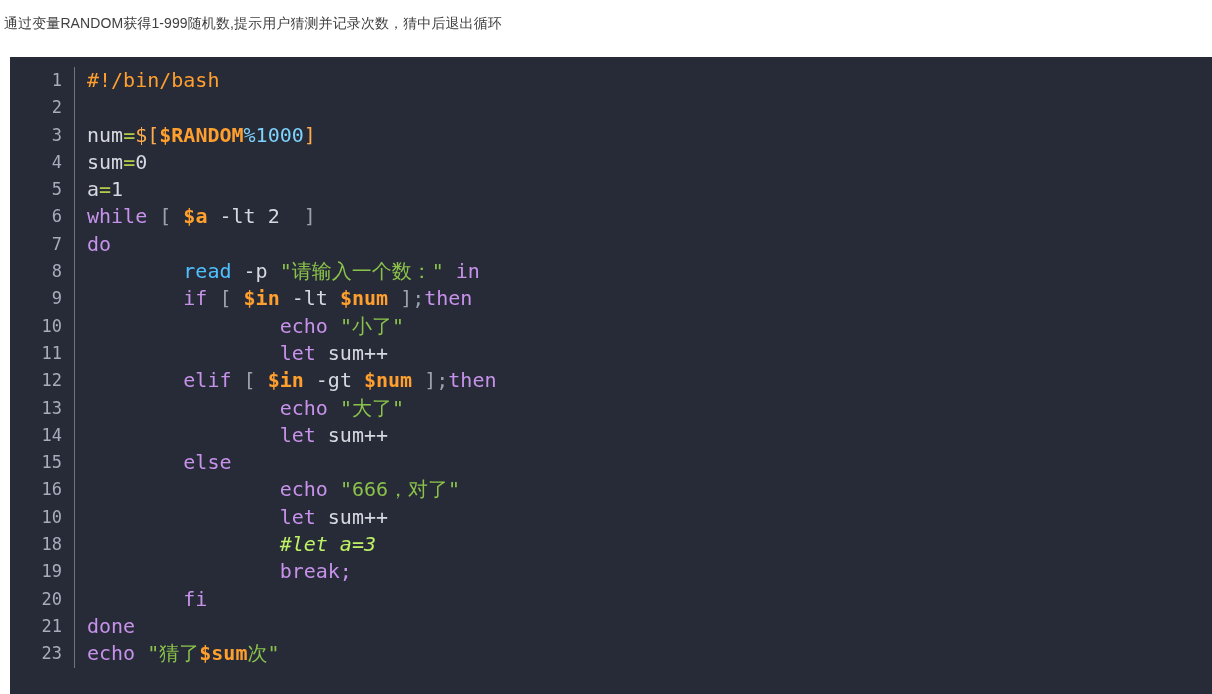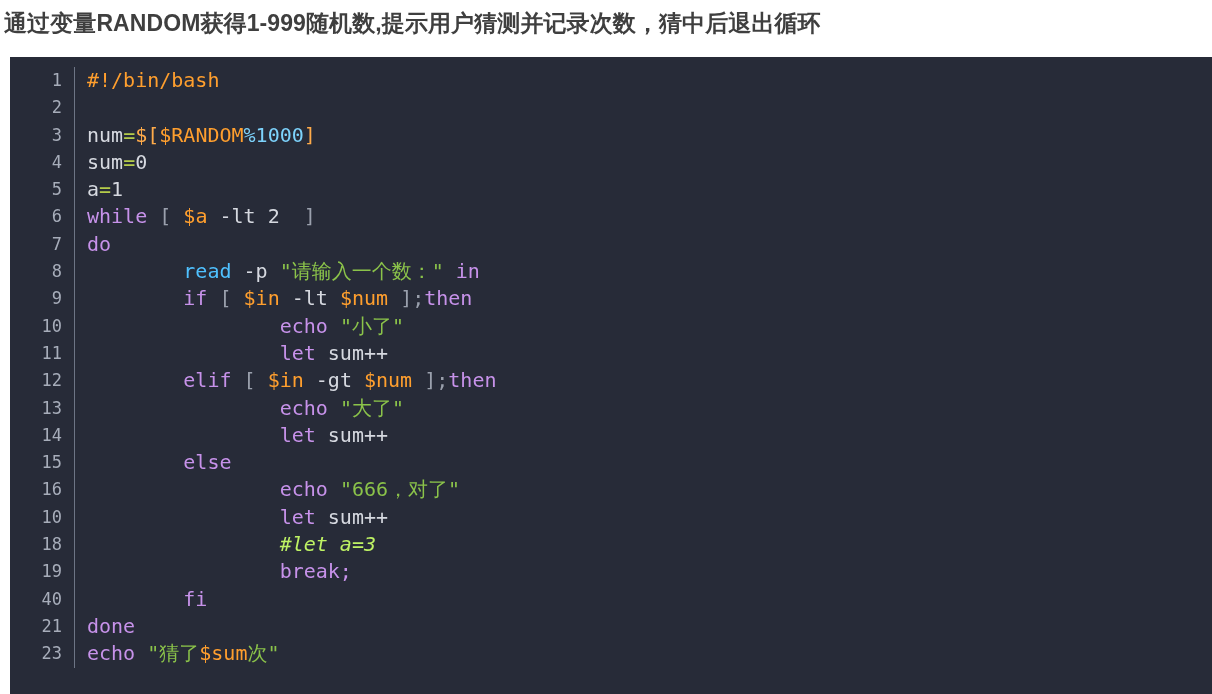--- a/index.html
+++ b/index.html
@@ -8,22 +8,22 @@
     background: #ffffff;
     width: 1212px;
     height: 694px;
     overflow: hidden;
   }
   body {
     font-family: "Liberation Sans", "DejaVu Sans", sans-serif;
   }
 
   #page-title {
-    font-size: 23px;
-    font-weight: bold;
+    font-size: 14px;
+    font-weight: normal;
     color: #3f3f3f;
     letter-spacing: 0.1px;
     padding: 9px 0 0 4px;
     line-height: 28px;
     white-space: nowrap;
   }
 
   #code-block {
     position: absolute;
     left: 10px;
@@ -66,21 +66,21 @@
     color: #d5d8de;
     white-space: pre;
   }
 
   
   .t-comment   { color: #ff9f2e; }
   .t-greycom   { color: #bef264; font-style: italic; }
   .t-plain     { color: #d6d9e0; }
   .t-kw        { color: #c792ea; text-align: center; }
   .t-fn        { color: #4fc1ff; }
-  .t-var       { color: #ff9f2e; font-weight: normal; }
+  .t-var       { color: #ff9f2e; font-weight: bold; }
   .t-num       { color: #7dd3fc; }
   .t-str       { color: #8bc34a; }
   .t-op        { color: #b5cc4a; }
   .t-punc      { color: #9aa0ad; }
   .t-brk       { color: #ffab4a; }
 </style>
 </head>
 <body>
 
 <div id="page-title">通过变量RANDOM获得1-999随机数,提示用户猜测并记录次数，猜中后退出循环</div>
@@ -158,21 +158,21 @@
         </tr>
         <tr>
           <td class="ln">18</td>
           <td class="lcode"><span class="t-plain">                </span><span class="t-greycom">#let a=3</span></td>
         </tr>
         <tr>
           <td class="ln">19</td>
           <td class="lcode"><span class="t-plain">                </span><span class="t-kw">break;</span></td>
         </tr>
         <tr>
-          <td class="ln">40</td>
+          <td class="ln">20</td>
           <td class="lcode"><span class="t-plain">        </span><span class="t-kw">fi</span></td>
         </tr>
         <tr>
           <td class="ln">21</td>
           <td class="lcode"><span class="t-kw">done</span></td>
         </tr>
         <tr>
           <td class="ln">23</td>
           <td class="lcode"><span class="t-kw">echo</span><span class="t-plain"> </span><span class="t-str">"猜了</span><span class="t-var">$sum</span><span class="t-str">次"</span></td>
         </tr>

